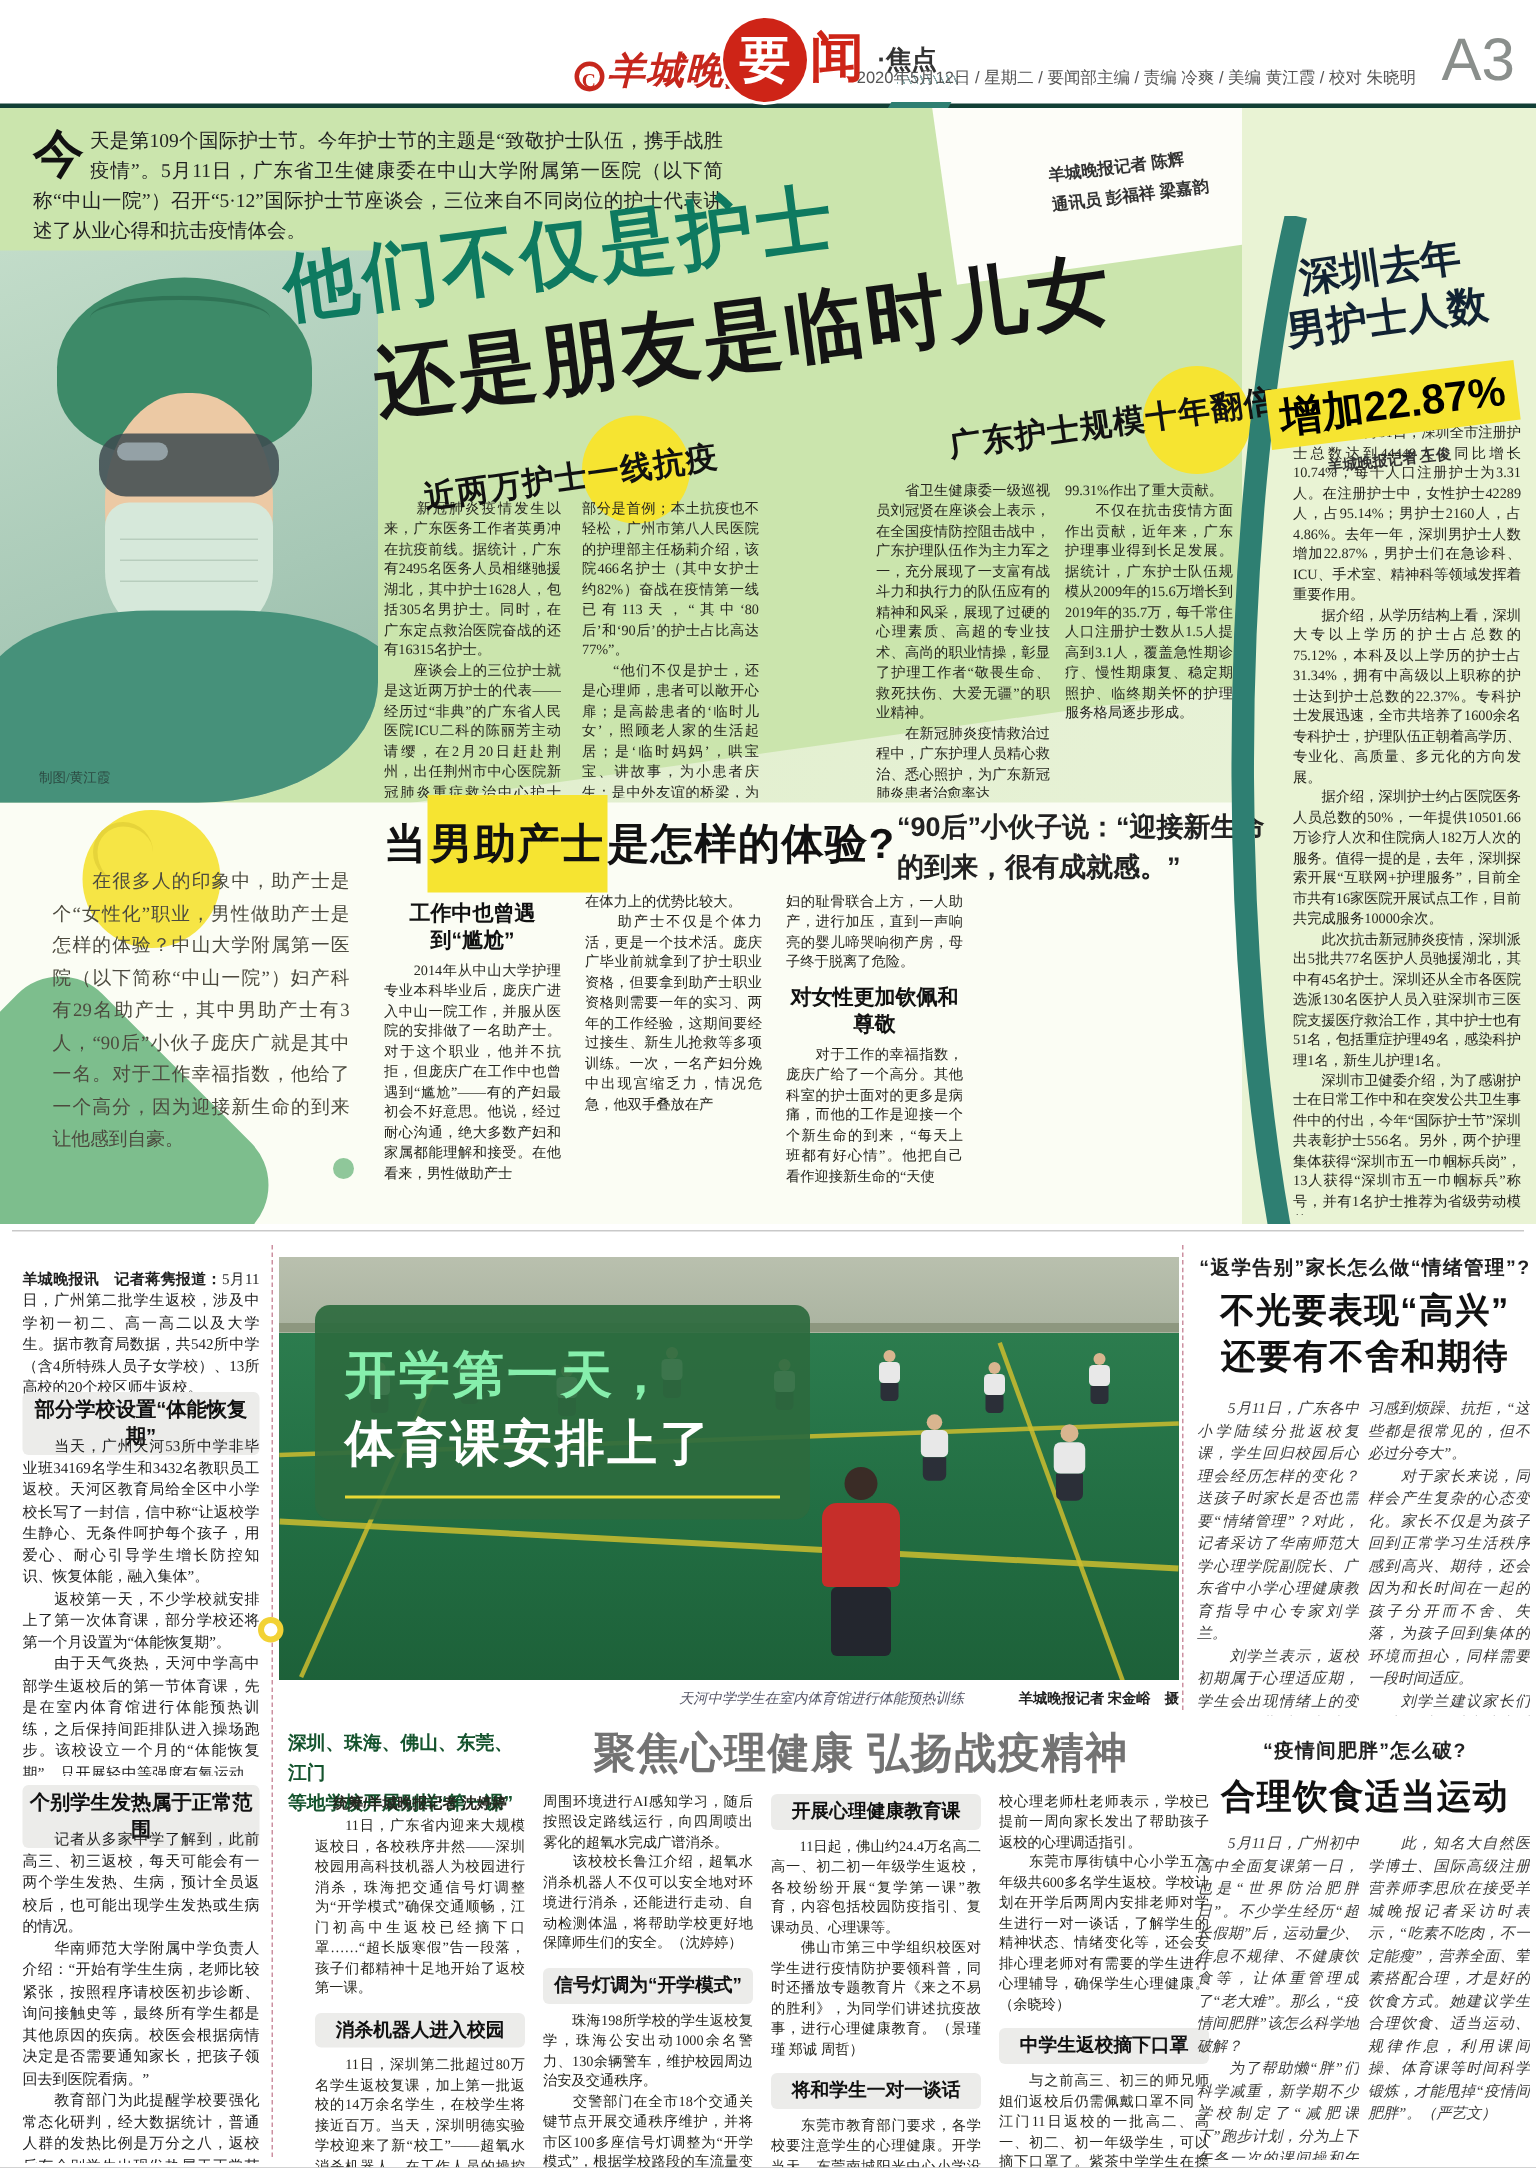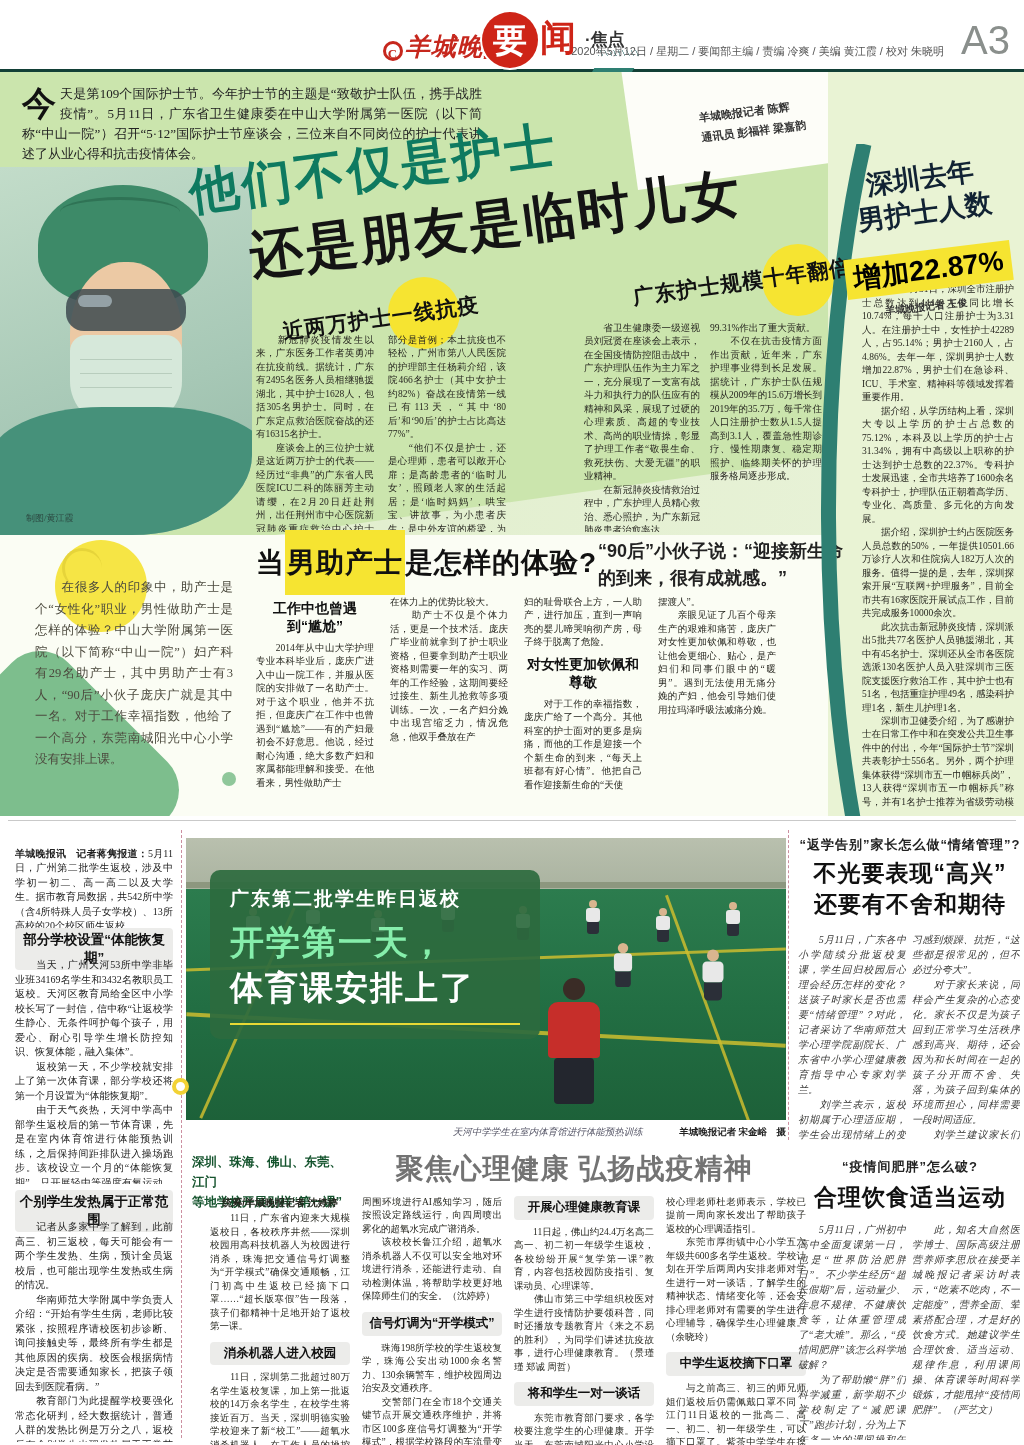--- a/index.html
+++ b/index.html
@@ -179,40 +179,38 @@
     <div class="sb-title">深圳去年
 男护士人数</div>
     <div class="sb-pct">增加22.87%</div>
     <div class="sb-byline">羊城晚报记者 王俊</div>
     <div class="col" style="left:862px; top:198px; width:152px; height:540px; font-size:9.5px;">　　记者11日从深圳市卫健委获悉，截至去年12月31日，深圳全市注册护士总数达到44449人，同比增长10.74%，每千人口注册护士为3.31人。在注册护士中，女性护士42289人，占95.14%；男护士2160人，占4.86%。去年一年，深圳男护士人数增加22.87%，男护士们在急诊科、ICU、手术室、精神科等领域发挥着重要作用。
 　　据介绍，从学历结构上看，深圳大专以上学历的护士占总数的75.12%，本科及以上学历的护士占31.34%，拥有中高级以上职称的护士达到护士总数的22.37%。专科护士发展迅速，全市共培养了1600余名专科护士，护理队伍正朝着高学历、专业化、高质量、多元化的方向发展。
 　　据介绍，深圳护士约占医院医务人员总数的50%，一年提供10501.66万诊疗人次和住院病人182万人次的服务。值得一提的是，去年，深圳探索开展“互联网+护理服务”，目前全市共有16家医院开展试点工作，目前共完成服务10000余次。
 　　此次抗击新冠肺炎疫情，深圳派出5批共77名医护人员驰援湖北，其中有45名护士。深圳还从全市各医院选派130名医护人员入驻深圳市三医院支援医疗救治工作，其中护士也有51名，包括重症护理49名，感染科护理1名，新生儿护理1名。
 　　深圳市卫健委介绍，为了感谢护士在日常工作中和在突发公共卫生事件中的付出，今年“国际护士节”深圳共表彰护士556名。另外，两个护理集体获得“深圳市五一巾帼标兵岗”，13人获得“深圳市五一巾帼标兵”称号，并有1名护士推荐为省级劳动模范。</div>
 
-    <div class="mw-box">　　在很多人的印象中，助产士是个“女性化”职业，男性做助产士是怎样的体验？中山大学附属第一医院（以下简称“中山一院”）妇产科有29名助产士，其中男助产士有3人，“90后”小伙子庞庆广就是其中一名。对于工作幸福指数，他给了一个高分，东莞南城阳光中心小学没有安排上课。</div>
+    <div class="mw-box">　　在很多人的印象中，助产士是个“女性化”职业，男性做助产士是怎样的体验？中山大学附属第一医院（以下简称“中山一院”）妇产科有29名助产士，其中男助产士有3人，“90后”小伙子庞庆广就是其中一名。对于工作幸福指数，他给了一个高分，因为迎接新生命的到来让他感到自豪。</div>
     <div class="mw-head">
       <span>当</span><span class="hl-y">男助产士</span><span>是怎样的体验?</span>
     </div>
     <div class="mw-quote">“90后”小伙子说：“迎接新生命
 的到来，很有成就感。”</div>
 
     <div style="position:absolute; left:256px; top:522px; width:118px; height:218px; overflow:hidden;">
       <div class="subsub">工作中也曾遇到“尴尬”</div>
       <div class="col" style="position:static;">　　2014年从中山大学护理专业本科毕业后，庞庆广进入中山一院工作，并服从医院的安排做了一名助产士。对于这个职业，他并不抗拒，但庞庆广在工作中也曾遇到“尴尬”——有的产妇最初会不好意思。他说，经过耐心沟通，绝大多数产妇和家属都能理解和接受。在他看来，男性做助产士</div>
     </div>
     <div class="col" style="left:390px; top:524px; width:118px; height:216px;">在体力上的优势比较大。
 　　助产士不仅是个体力活，更是一个技术活。庞庆广毕业前就拿到了护士职业资格，但要拿到助产士职业资格则需要一年的实习、两年的工作经验，这期间要经过接生、新生儿抢救等多项训练。一次，一名产妇分娩中出现宫缩乏力，情况危急，他双手叠放在产</div>
     <div style="position:absolute; left:524px; top:524px; width:118px; height:216px; overflow:hidden;">
       <div class="col" style="position:static;">妇的耻骨联合上方，一人助产，进行加压，直到一声响亮的婴儿啼哭响彻产房，母子终于脱离了危险。</div>
       <div class="subsub">对女性更加钦佩和尊敬</div>
       <div class="col" style="position:static;">　　对于工作的幸福指数，庞庆广给了一个高分。其他科室的护士面对的更多是病痛，而他的工作是迎接一个个新生命的到来，“每天上班都有好心情”。他把自己看作迎接新生命的“天使</div>
     </div>
-    <div class="col" style="left:658px; top:524px; width:118px; height:216px;">摆渡人”。
-　　亲眼见证了几百个母亲生产的艰难和痛苦，庞庆广对女性更加钦佩和尊敬，也让他会更细心、贴心，是产妇们和同事们眼中的“暖男”。遇到无法使用无痛分娩的产妇，他会引导她们使用拉玛泽呼吸法减痛分娩。</div>
   </div>
 
   <div class="rule-h"></div>
   <div class="dashv dash-left"></div>
   <div class="dashv dash-right" style="height:310px;"></div>
   <div class="yring"></div>
 
   <div class="news-lead" style="left:15px; top:832px; width:158px;">
     <b>羊城晚报讯　记者蒋隽报道：</b><span>5月11日，广州第二批学生返校，涉及中学初一初二、高一高二以及大学生。据市教育局数据，共542所中学（含4所特殊人员子女学校）、13所高校的20个校区师生返校。</span>
   </div>
@@ -283,21 +281,20 @@
         <div class="legs"></div>
       </div>
     <div class="coach">
         <div class="head"></div>
         <div class="torso"></div>
         <div class="legs"></div>
       </div>
   </div>
 
   <div class="overlay">
-    <div class="ov-kicker">广东第二批学生昨日返校</div>
     <div class="ov-l1">开学第一天，</div>
     <div class="ov-l2">体育课安排上了</div>
     <div class="ov-rule"></div>
   </div>
 
   <div class="caption">
     <span class="cap-i">天河中学学生在室内体育馆进行体能预热训练</span>　<b>羊城晚报记者 宋金峪　摄</b>
   </div>
 
   <div class="kicker2">深圳、珠海、佛山、东莞、江门

